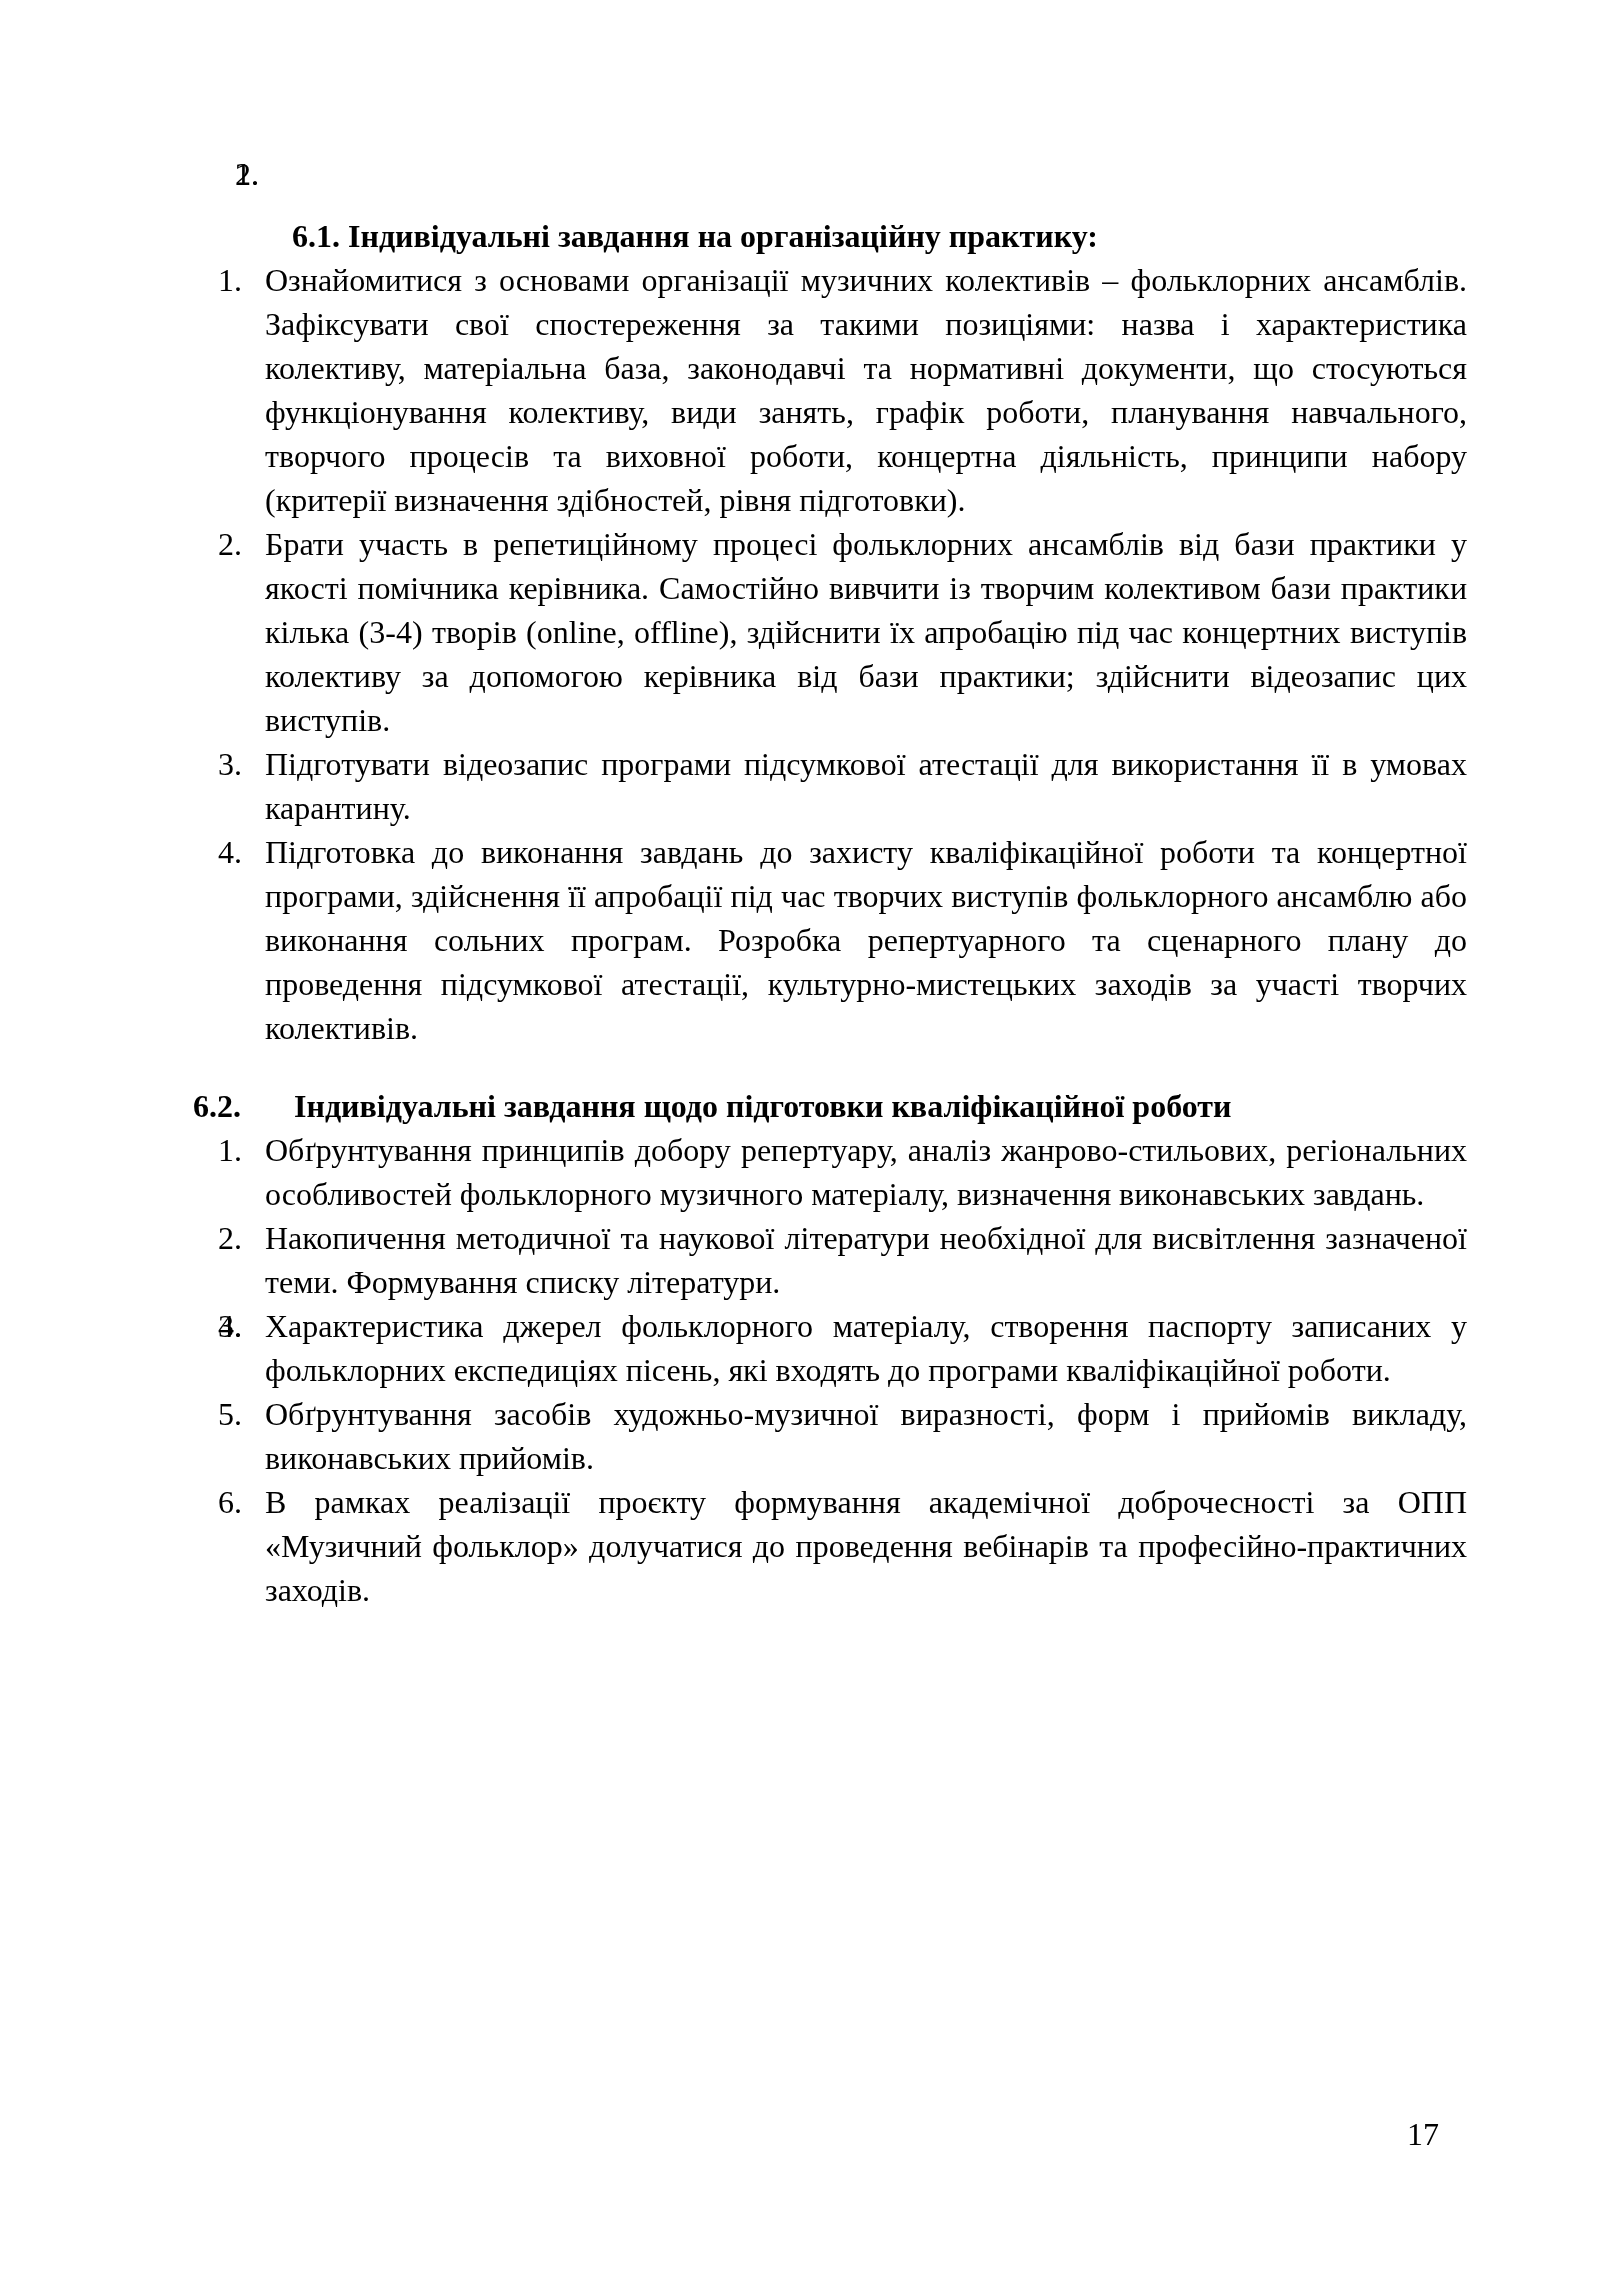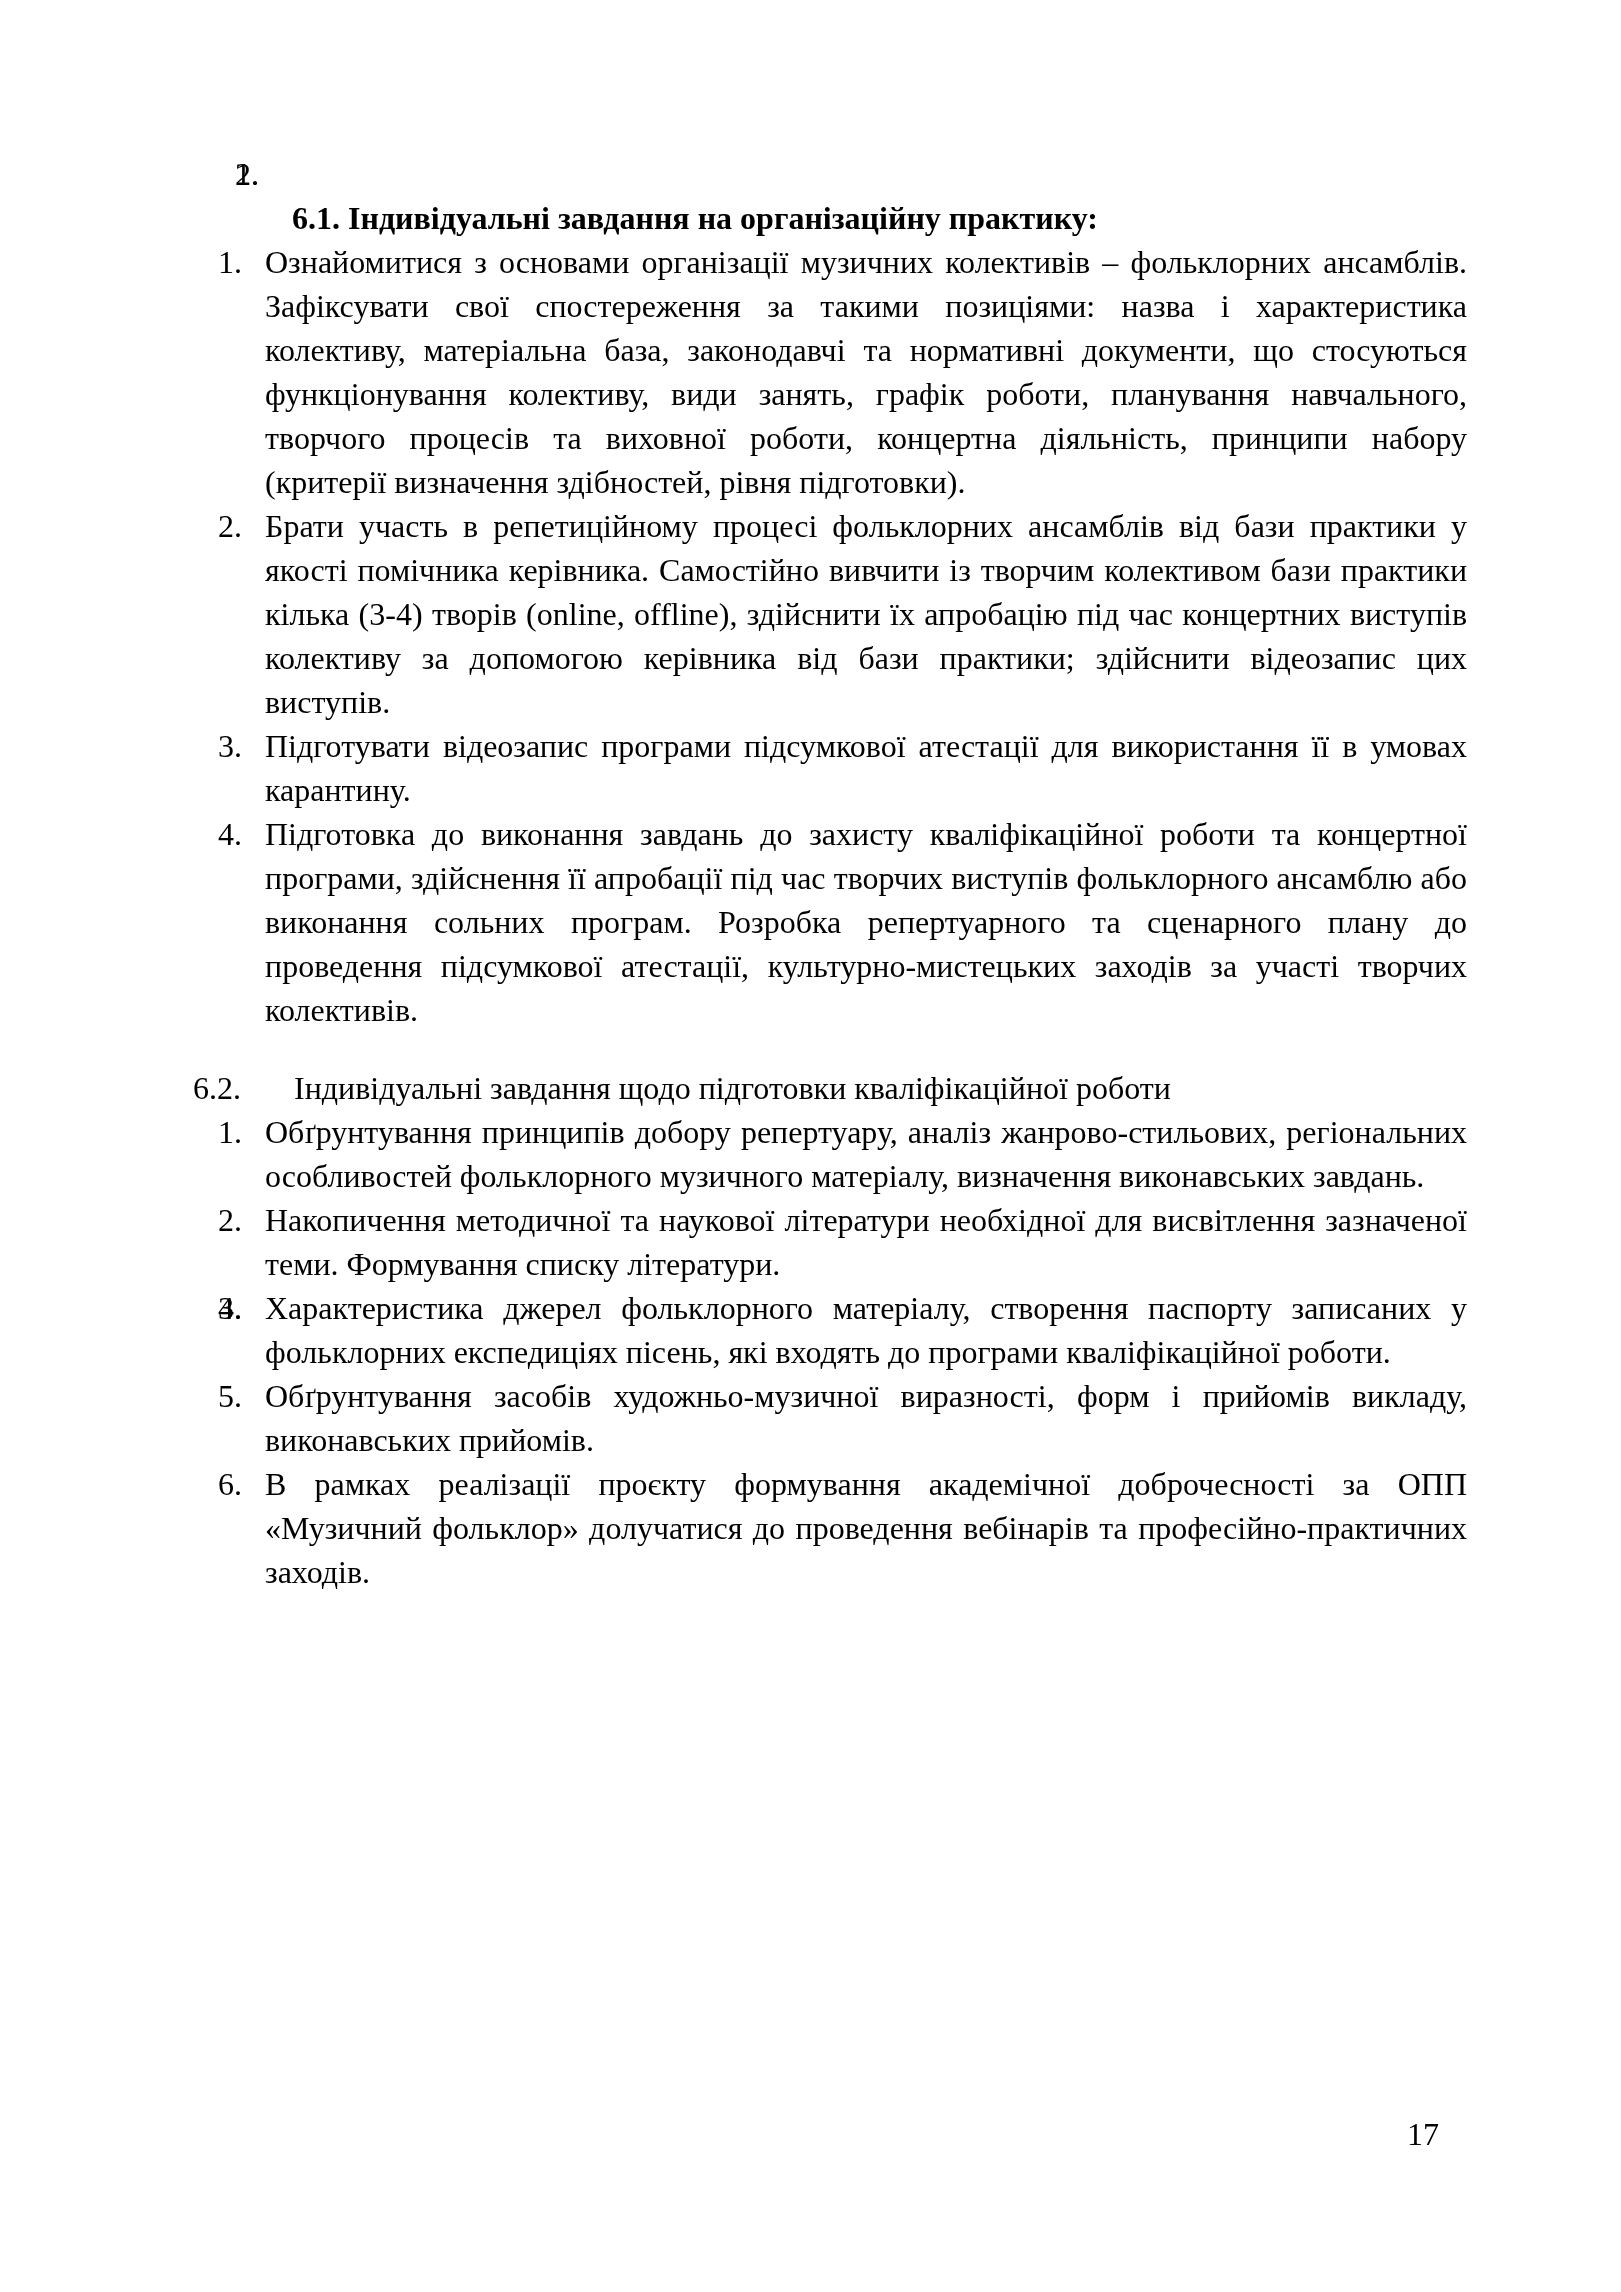--- a/index.html
+++ b/index.html
@@ -44,24 +44,24 @@
     margin-left: 72px;
     text-align: justify;
     text-align-last: left;
   }
   .task-list .num {
     left: -47px;
   }
   .heading-6-1 {
     font-weight: bold;
     margin-left: 99px;
-    margin-top: 44px;
+    margin-top: 62px;
   }
   .heading-6-2 {
-    font-weight: normal;
+    font-weight: bold;
     margin-top: 34px;
   }
   .heading-6-2 .hnum {
     display: inline-block;
     width: 101px;
   }
   .intro-paragraph {
     margin-top: 5.9px;
     text-align: justify;
     text-align-last: left;

